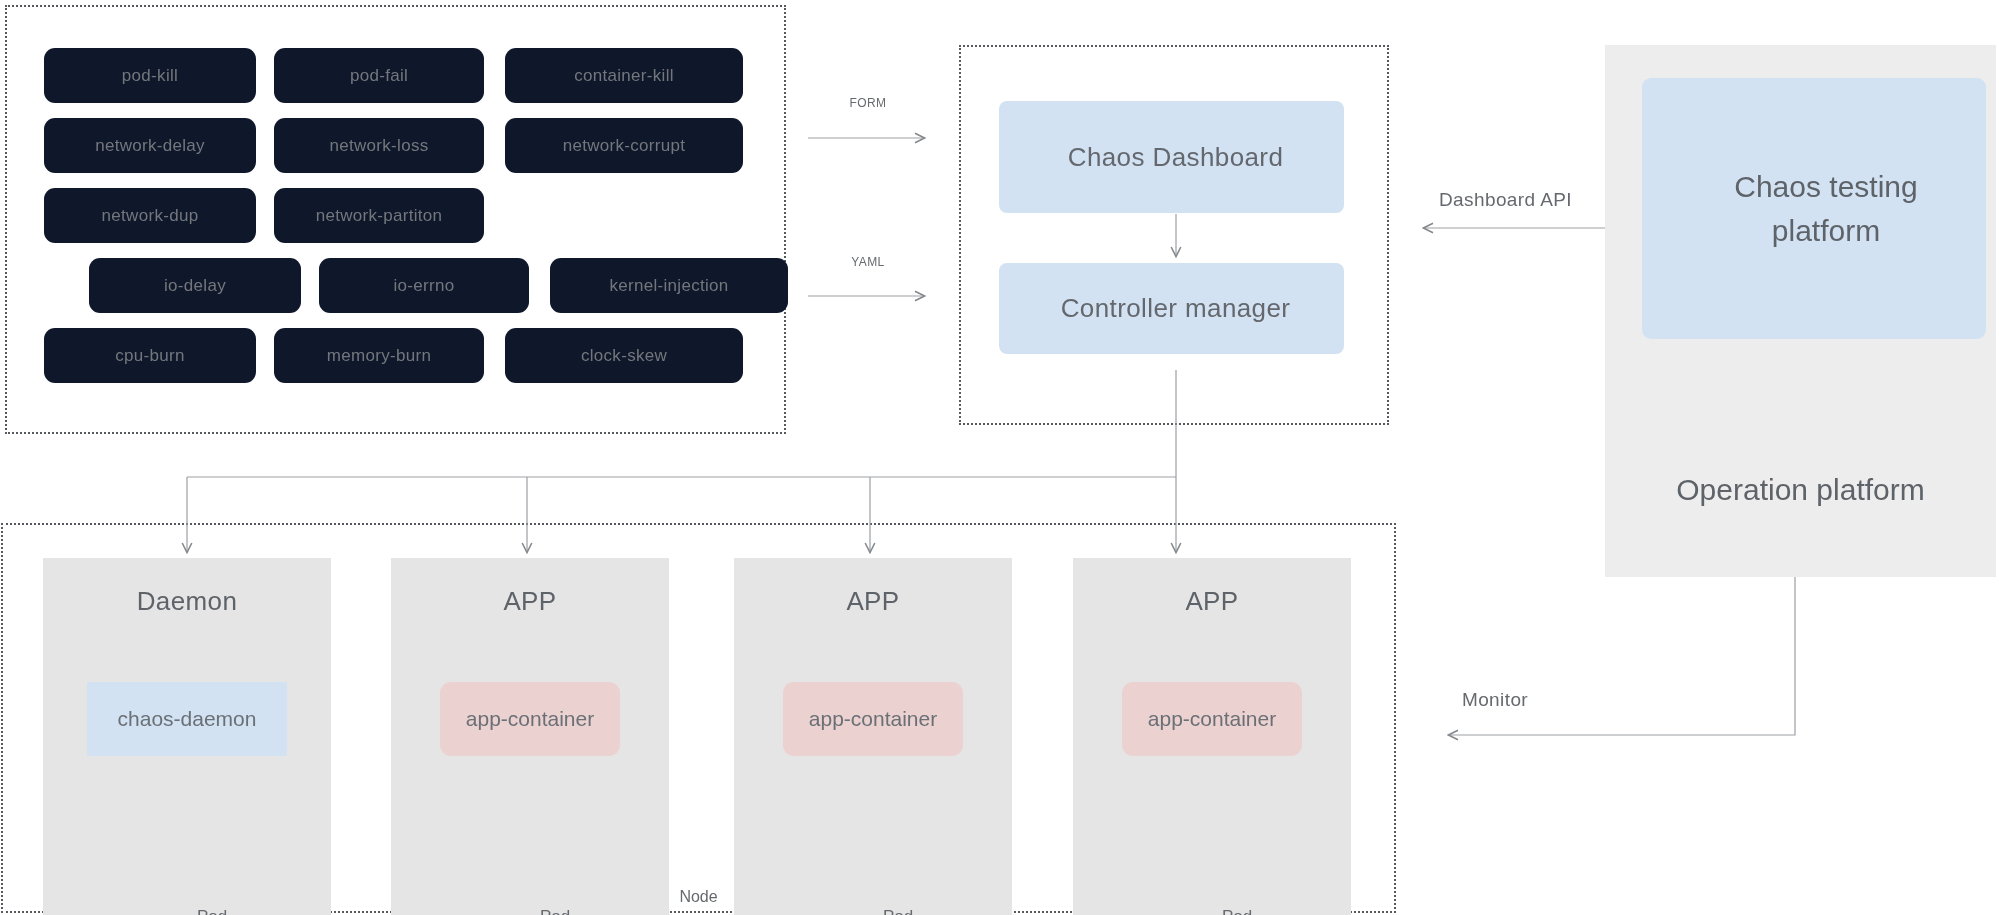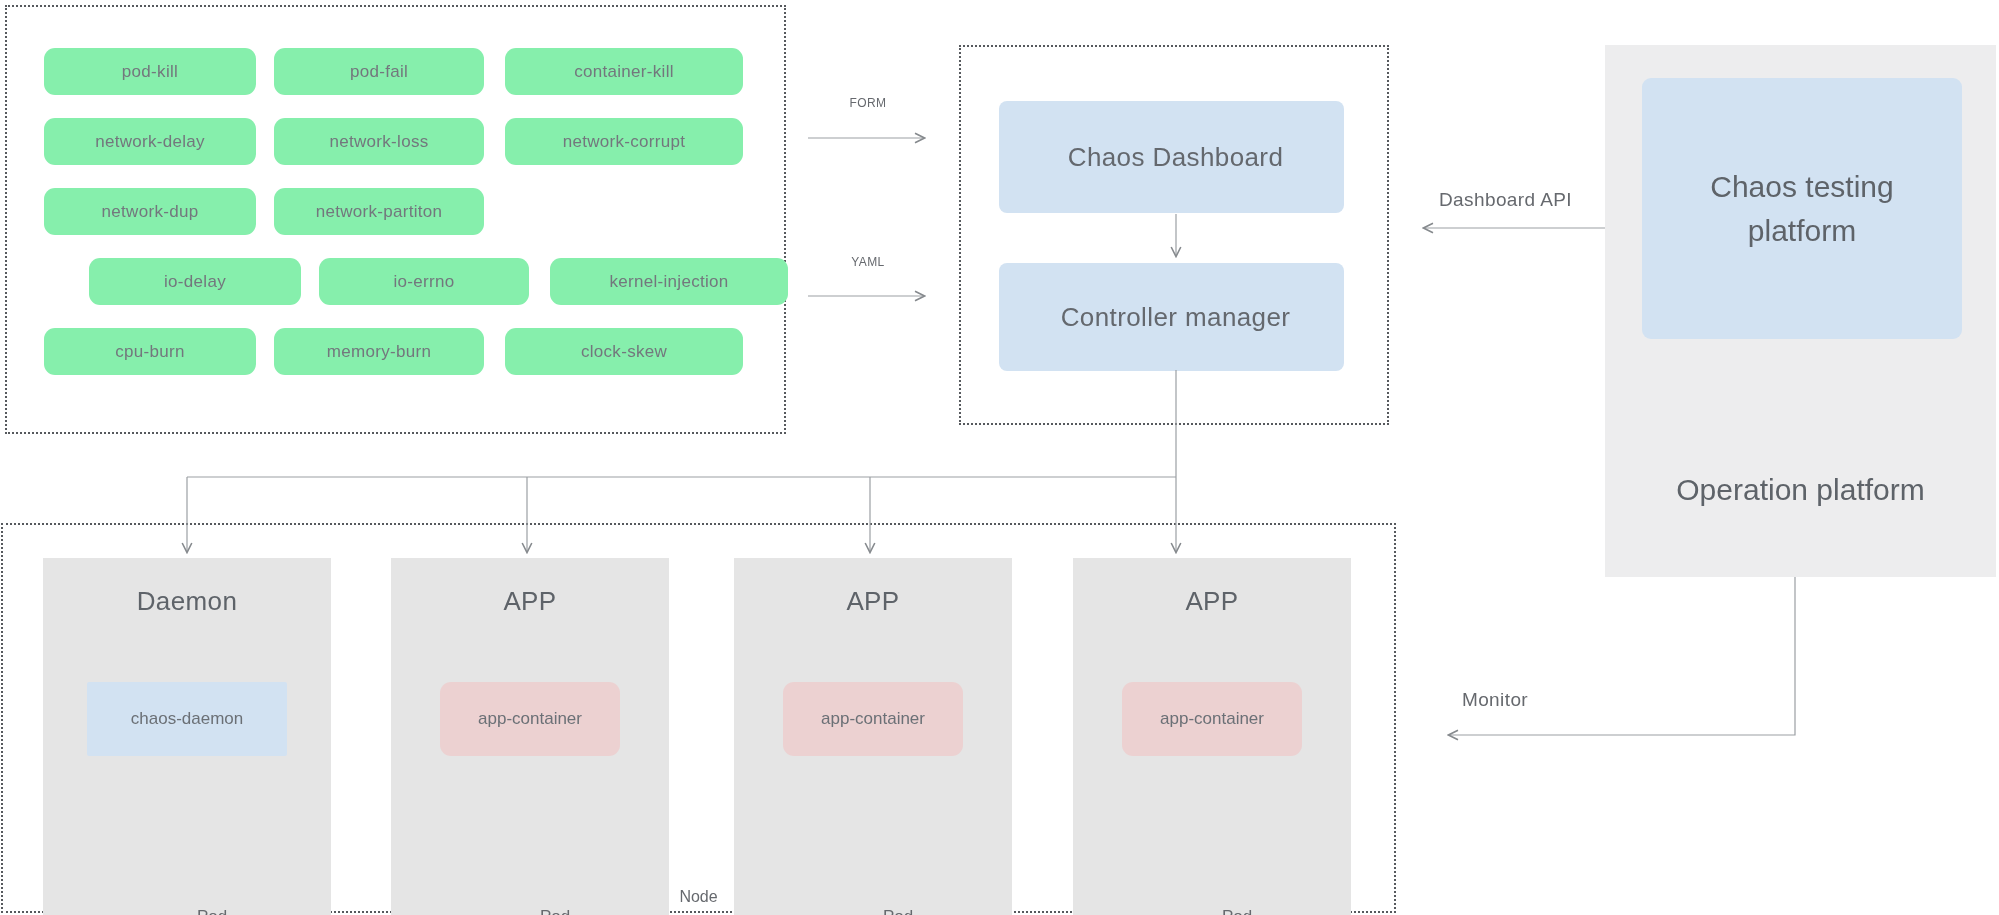--- a/index.html
+++ b/index.html
@@ -21,22 +21,22 @@
   .dotted-box {
     position: absolute;
     border: 2px dotted #56595d;
     background: transparent;
     box-sizing: border-box;
   }
 
   
   .chip {
     position: absolute;
-    height: 47px;
-    background: #86efac;
+    height: 55px;
+    background: #0f172a;
     border-radius: 11px;
     display: flex;
     align-items: center;
     justify-content: center;
     font-size: 17px;
     letter-spacing: 0.3px;
     color: #73777d;
   }
   .col1 { left: 37px;  width: 212px; }
   .col2 { left: 267px; width: 210px; }
@@ -85,20 +85,21 @@
     height: 261px;
     background: #d2e2f2;
     border-radius: 9px;
     display: flex;
     align-items: center;
     justify-content: center;
     text-align: center;
     font-size: 30px;
     line-height: 44px;
     color: #5e6369;
+    padding-left: 24px;
   }
   #platform-blue .wrap { width: 220px; }
   #operation-label {
     position: absolute;
     left: 0;
     top: 428px;
     width: 100%;
     text-align: center;
     font-size: 30px;
     color: #5e6369;
@@ -138,39 +139,39 @@
   }
   .container-box {
     position: absolute;
     top: 124px;
     left: 50%;
     transform: translateX(-50%);
     height: 74px;
     display: flex;
     align-items: center;
     justify-content: center;
-    font-size: 17px;
+    font-size: 21px;
     color: #6b7076;
   }
   .container-blue { width: 200px; background: #d2e2f2; border-radius: 2px; }
   .container-pink { width: 180px; background: #ecd1d1; border-radius: 11px; }
   .pod-label {
     position: absolute;
     bottom: 14px;
     left: 0;
     width: 100%;
     text-align: center;
     font-size: 17px;
     color: #66696e;
     padding-left: 25px;
   }
 
   
   #dashboard-box  { left: 999px; top: 101px; width: 337px; height: 112px; font-size: 26px; letter-spacing: 0.4px; }
-  #controller-box { left: 999px; top: 263px; width: 337px; height: 108px; font-size: 26px; letter-spacing: 0.4px; }
+  #controller-box { left: 999px; top: 263px; width: 337px; height: 91px; font-size: 26px; letter-spacing: 0.4px; }
 
   
   #connectors {
     position: absolute;
     left: 0; top: 0;
     width: 1999px;
     height: 915px;
     pointer-events: none;
   }
 </style>

